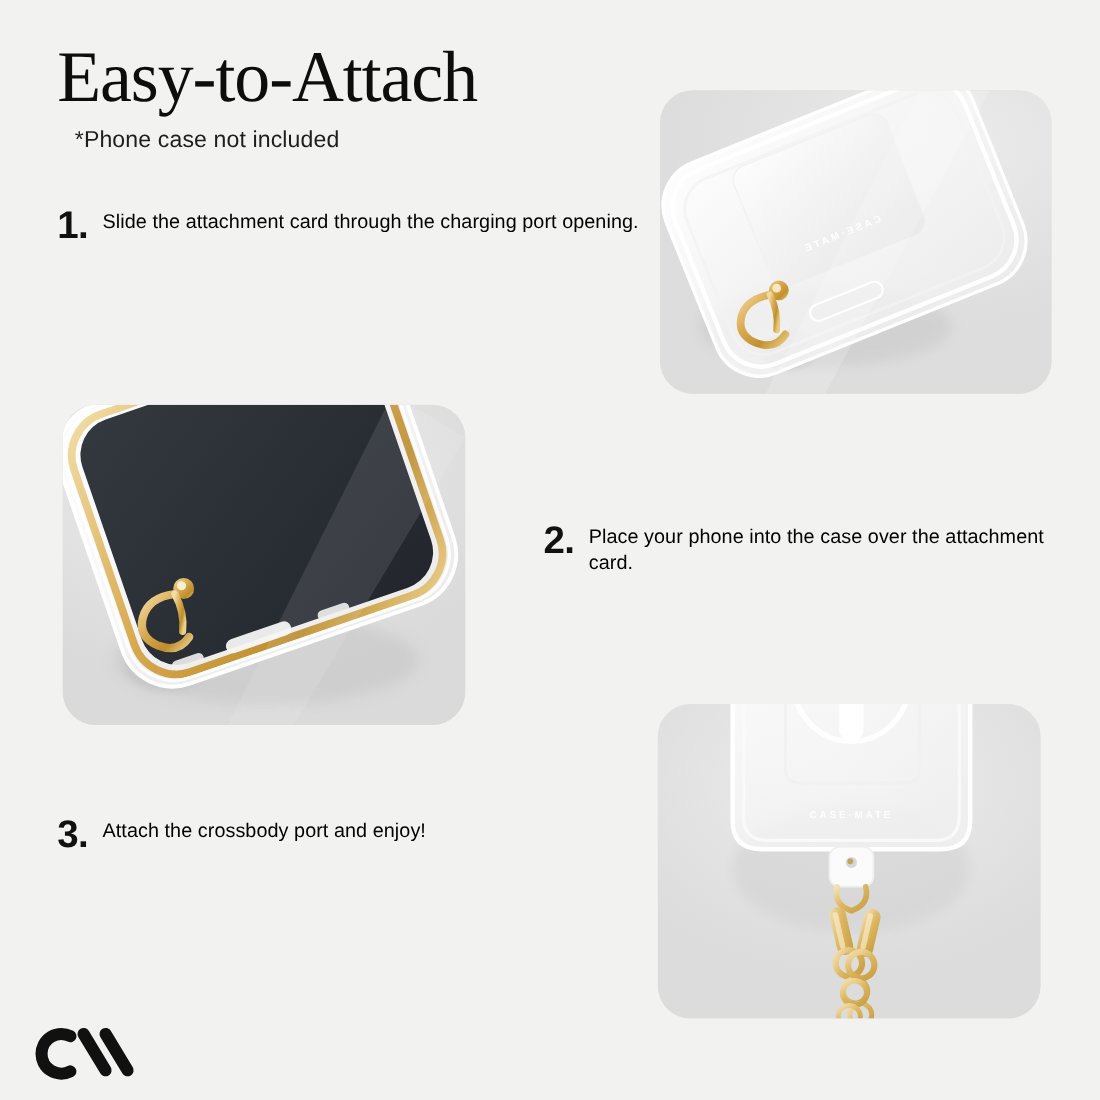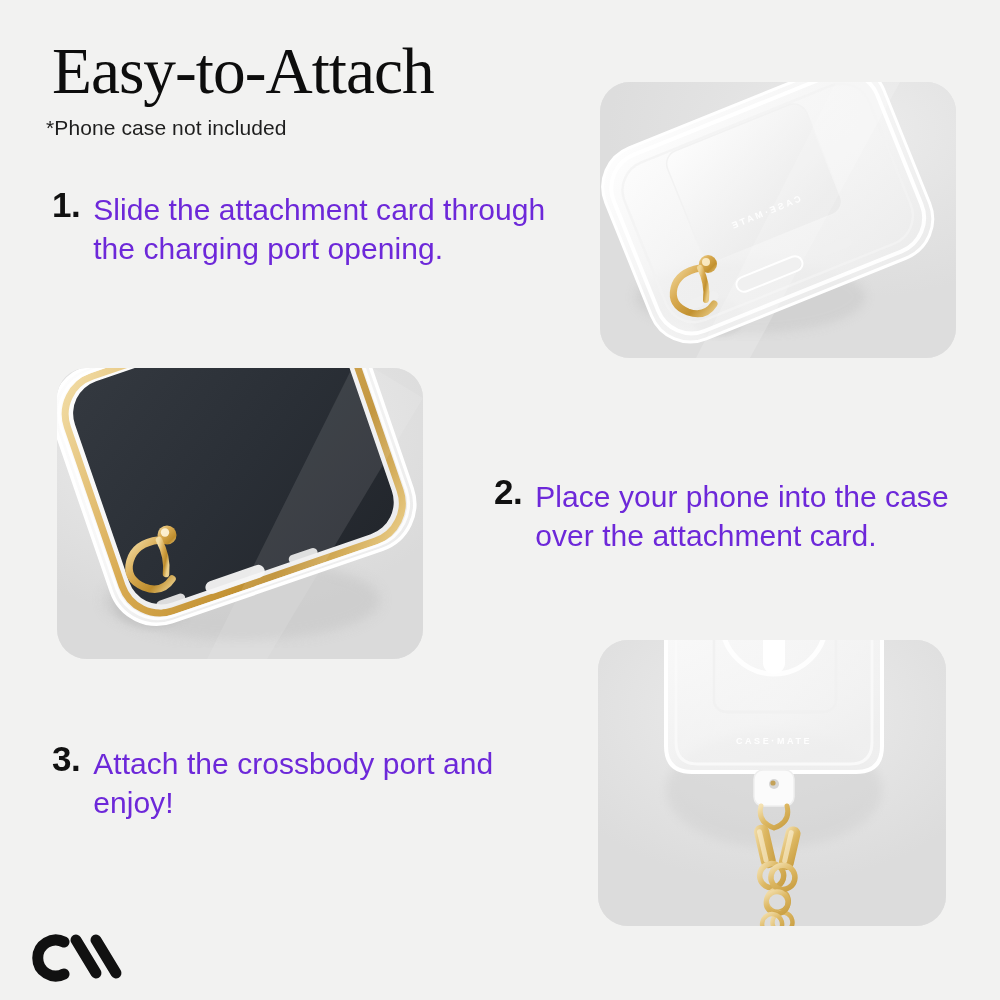--- a/index.html
+++ b/index.html
@@ -20,33 +20,33 @@
     position:absolute; left:52px; top:38px;
     font-family:"Liberation Serif", serif;
     font-size:66px; line-height:1.0;
     letter-spacing:-1.0px;
     color:#0d0d0d;
     font-weight:400;
     transform:scaleX(0.99);
     transform-origin:left top;
   }
   .subtitle {
-    position:absolute; left:46px; top:116px;
+    position:absolute; left:68px; top:116px;
     font-size:21px; color:#1e1e1e;
     letter-spacing:0.1px;
   }
 
   .step { position:absolute; display:flex; align-items:flex-start; }
   .step-num {
     font-size:35px; font-weight:bold; color:#111;
     line-height:1.0; letter-spacing:-0.5px;
     flex:0 0 auto; padding-top:1px;
   }
   .step-text {
-    font-size:30px; line-height:1.30; color:#6d28d9;
+    font-size:18px; line-height:1.30; color:#000000;
     letter-spacing:0.05px; padding-left:13px; padding-top:4px;
   }
 
   #step-1 { left:52px;  top:186px; width:540px; }
   #step-2 { left:494px; top:473px; width:500px; }
   #step-3 { left:52px;  top:740px; width:470px; }
 
   
   .photo {
     position:absolute;

